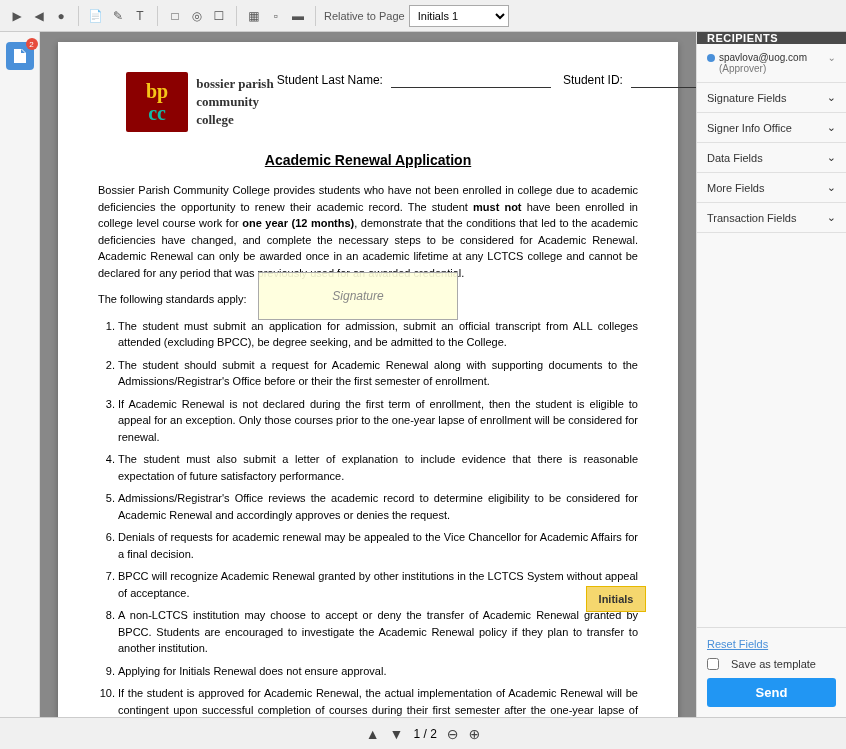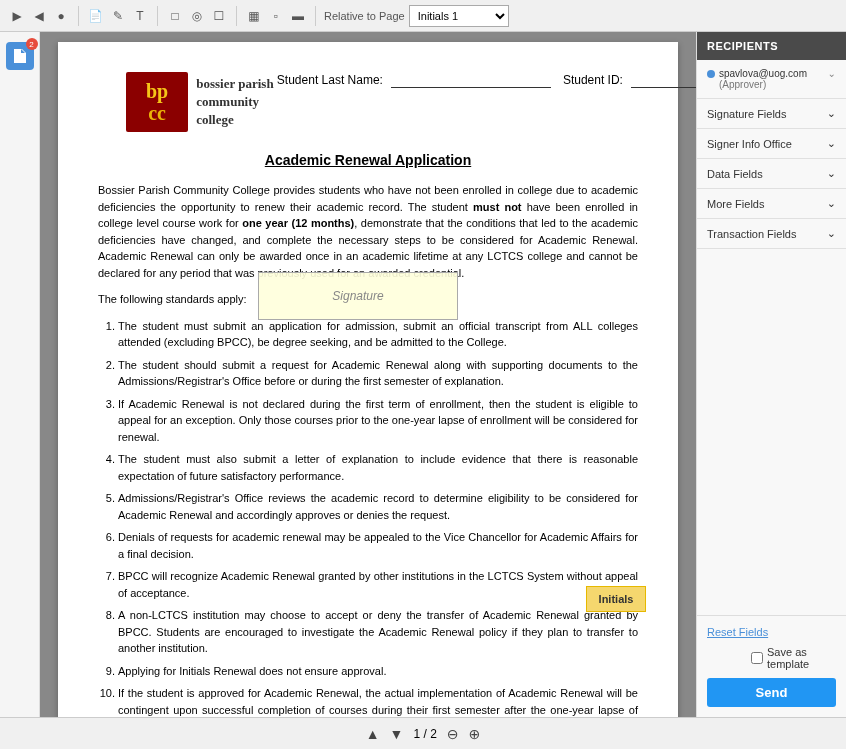--- a/index.html
+++ b/index.html
@@ -221,21 +221,21 @@
       display: flex;
       flex-direction: column;
       flex-shrink: 0;
       overflow-y: auto;
     }
     .right-panel-header {
       background: #4a4a4a;
       color: white;
       font-size: 11px;
       font-weight: bold;
-      padding: 8px 10px;
+      padding: 0 10px;
       letter-spacing: 0.5px;
     }
 
     .recipient-item {
       padding: 8px 10px;
       border-bottom: 1px solid #e0e0e0;
     }
     .recipient-name {
       font-size: 11px;
       color: #333;
@@ -283,23 +283,22 @@
       color: #4a90d9;
       font-size: 11px;
       text-decoration: underline;
       cursor: pointer;
       display: block;
       margin-bottom: 8px;
     }
     .save-template-row {
       display: flex;
       align-items: center;
-      gap: 4px;
+      gap: 12px;
       margin-bottom: 8px;
-      margin-left: 44px;
     }
     .save-template-row input[type=checkbox] { width: 12px; height: 12px; }
     .save-template-label { font-size: 11px; color: #333; }
     .send-button {
       width: 100%;
       background: #2196F3;
       color: white;
       border: none;
       padding: 7px 0;
       font-size: 13px;
@@ -347,21 +346,21 @@
   </div>
 
   <div class="doc-area">
     <div class="doc-page">
 
       <div class="doc-header">
         <div class="logo-area">
           <div class="logo-box">
             <div style="text-align:center; line-height:1.1;">
               <div style="font-size:20px; color:#f5c518; font-weight:900; font-family:Georgia,serif;">bp</div>
-              <div style="font-size:20px; color:#eab308; font-weight:900; font-family:Georgia,serif;">cc</div>
+              <div style="font-size:20px; color:#14b8a6; font-weight:900; font-family:Georgia,serif;">cc</div>
             </div>
           </div>
           <div class="logo-text">
             <span>bossier parish</span>
             <span>community college</span>
           </div>
         </div>
         <div class="form-fields">
           <div class="form-field-row">
             <span class="field-label">Student Last Name:</span>
@@ -382,21 +381,21 @@
 
       <div class="doc-body">
         <p>
           Bossier Parish Community College provides students who have not been enrolled in college due to academic deficiencies the opportunity to renew their academic record. The student <span class="bold">must not</span> have been enrolled in college level course work for <span class="bold">one year (12 months)</span>, demonstrate that the conditions that led to the academic deficiencies have changed, and complete the necessary steps to be considered for Academic Renewal. Academic Renewal can only be awarded once in an academic lifetime at any LCTCS college and cannot be declared for any period that was previously used for an awarded credential.
         </p>
 
         <p>The following standards apply:</p>
 
         <ol>
           <li>The student must submit an application for admission, submit an official transcript from ALL colleges attended (excluding BPCC), be degree seeking, and be admitted to the College.</li>
-          <li>The student should submit a request for Academic Renewal along with supporting documents to the Admissions/Registrar's Office before or during the first semester of explanation.</li>
+          <li>The student should submit a request for Academic Renewal along with supporting documents to the Admissions/Registrar's Office before or their the first semester of enrollment.</li>
           <li>If Academic Renewal is not declared during the first term of enrollment, then the student is eligible to appeal for an exception. Only those courses prior to the one-year lapse of enrollment will be considered for renewal.</li>
           <li>The student must also submit a letter of explanation to include evidence that there is reasonable expectation of future satisfactory performance.</li>
           <li>Admissions/Registrar's Office reviews the academic record to determine eligibility to be considered for Academic Renewal and accordingly approves or denies the request.</li>
           <li>Denials of requests for academic renewal may be appealed to the Vice Chancellor for Academic Affairs for a final decision.</li>
           <li>BPCC will recognize Academic Renewal granted by other institutions in the LCTCS System without appeal of acceptance.</li>
           <li>A non-LCTCS institution may choose to accept or deny the transfer of Academic Renewal granted by BPCC. Students are encouraged to investigate the Academic Renewal policy if they plan to transfer to another institution.</li>
           <li>Applying for Initials Renewal does not ensure approval.</li>
           <li>If the student is approved for Academic Renewal, the actual implementation of Academic Renewal will be contingent upon successful completion of courses during their first semester after the one-year lapse of enrollment. It will be the student's responsibility to return to the Admissions/Registrar's Office for review of the academic success.</li>
 
         </ol>

